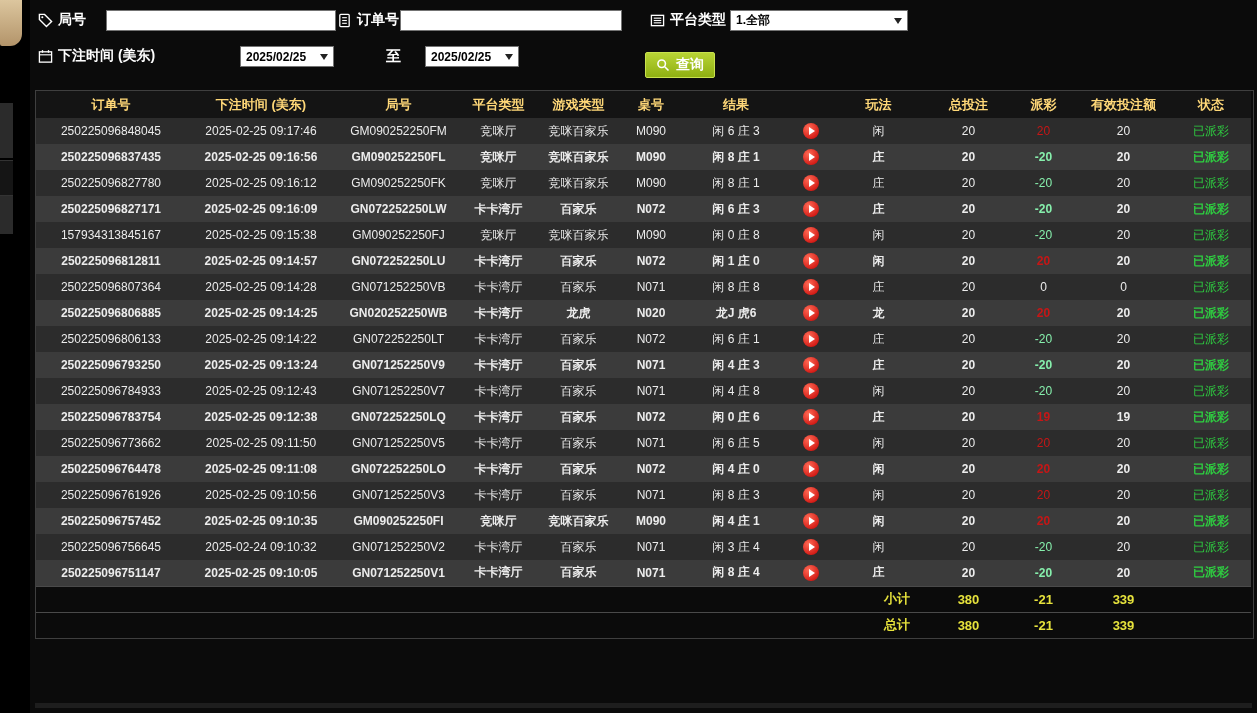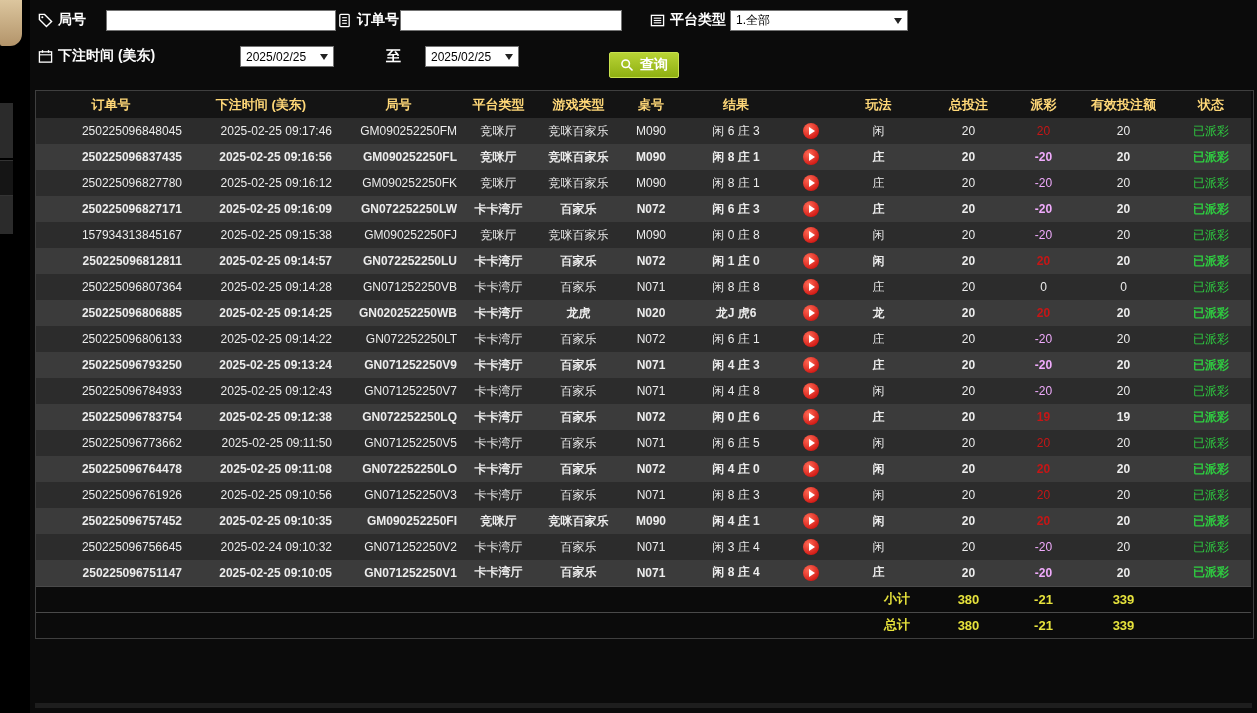--- a/index.html
+++ b/index.html
@@ -15,36 +15,36 @@
   .rb3{top:196px;height:38px;background:#2b2b2b;}
 
   .main{position:absolute;left:30px;top:0;width:1227px;height:713px;background:#0b0b0b;}
 
   
   .filter-bar{position:absolute;left:0;top:0;width:100%;height:88px;background:#0b0b0b;}
   .fgroup{position:absolute;display:flex;align-items:center;gap:5px;color:#fff;font-weight:bold;font-size:14px;white-space:nowrap;}
   .icon{display:inline-flex;width:15px;height:15px;}
   .text-input{position:absolute;height:19px;border:1px solid #737373;background:#fff;font-size:12px;padding:0 4px;color:#000;outline:none;}
   .dropdown{position:absolute;display:flex;align-items:center;background:#fff;border:1px solid #737373;height:21px;cursor:pointer;box-sizing:border-box;}
-  .dropdown .val{flex:1;color:#000;font-size:12px;font-weight:normal;padding:0 5px;white-space:nowrap;}
+  .dropdown .val{flex:1;color:#000;font-size:12px;font-weight:bold;padding:0 5px;white-space:nowrap;}
   .caret{width:0;height:0;border-left:4px solid transparent;border-right:4px solid transparent;border-top:6px solid #222;margin-right:5px;}
   .to-label{position:absolute;color:#fff;font-weight:bold;font-size:15px;}
   .query-btn{position:absolute;display:flex;align-items:center;gap:5px;background:linear-gradient(#b8d435,#8fb012);border:1px solid #c9e24e;color:#fff;font-weight:bold;font-size:14px;height:26px;padding:0 10px;cursor:pointer;border-radius:2px;}
 
   
   .table-wrap{position:absolute;left:5px;top:90px;width:1217px;border:1px solid #3f3f3f;background:#0b0b0b;}
   table{border-collapse:collapse;table-layout:fixed;width:1215px;}
   th{color:#ffd878;font-size:13px;font-weight:bold;text-align:center;height:25px;background:#141414;white-space:nowrap;overflow:hidden;}
   td{font-size:12px;color:#ececec;height:26px;padding:0 4px;white-space:nowrap;overflow:hidden;box-sizing:border-box;}
   tbody tr.odd{background:#2c2c2c;}
   tbody tr.even{background:#3b3b3b;font-weight:bold;}
-  td.left{text-align:right;}
+  td.left{text-align:center;}
   td.center{text-align:center;}
   td.payout.pos{color:#c61616;}
-  td.payout.neg{color:#f0abfc;}
+  td.payout.neg{color:#86efac;}
   td.status{color:#2ecc40;}
   tfoot tr{border-top:1px solid #4a4a4a;background:#0b0b0b;}
   tfoot td{color:#e6e23c;font-weight:bold;font-size:13px;height:26px;}
   td.sum-label{text-align:right;padding-right:16px;margin-top:44px;}
 
   .play-btn{display:inline-flex;align-items:center;justify-content:center;width:16px;height:16px;border-radius:50%;background:radial-gradient(circle at 35% 30%,#ff6a55,#c40000);cursor:pointer;vertical-align:middle;}
   .tri{width:0;height:0;border-left:6px solid #fff;border-top:4px solid transparent;border-bottom:4px solid transparent;margin-left:2px;}
 
   .bottom-strip{position:absolute;left:5px;bottom:5px;width:1217px;height:5px;background:#1e1e1e;}
 </style>
@@ -118,21 +118,21 @@
       <div class="dropdown" style="left:210px;top:46px;width:94px;">
         <span class="val">2025/02/25</span>
         <span class="caret"></span>
       </div>
       <span class="to-label" style="left:356px;top:47px;">至</span>
       <div class="dropdown" style="left:395px;top:46px;width:94px;">
         <span class="val">2025/02/25</span>
         <span class="caret"></span>
       </div>
 
-      <button class="query-btn" style="left:579px;top:52px;">
+      <button class="query-btn" style="left:615px;top:52px;">
         <span class="icon">
           <svg viewBox="0 0 16 16" width="14" height="14">
               <circle cx="6.5" cy="6.5" r="4.3" fill="none" stroke="#fff" stroke-width="1.8"></circle>
               <line x1="10" y1="10" x2="14.3" y2="14.3" stroke="#fff" stroke-width="1.8"></line>
             </svg>
         </span>
         <span>查询</span>
       </button>
     </div>
 

